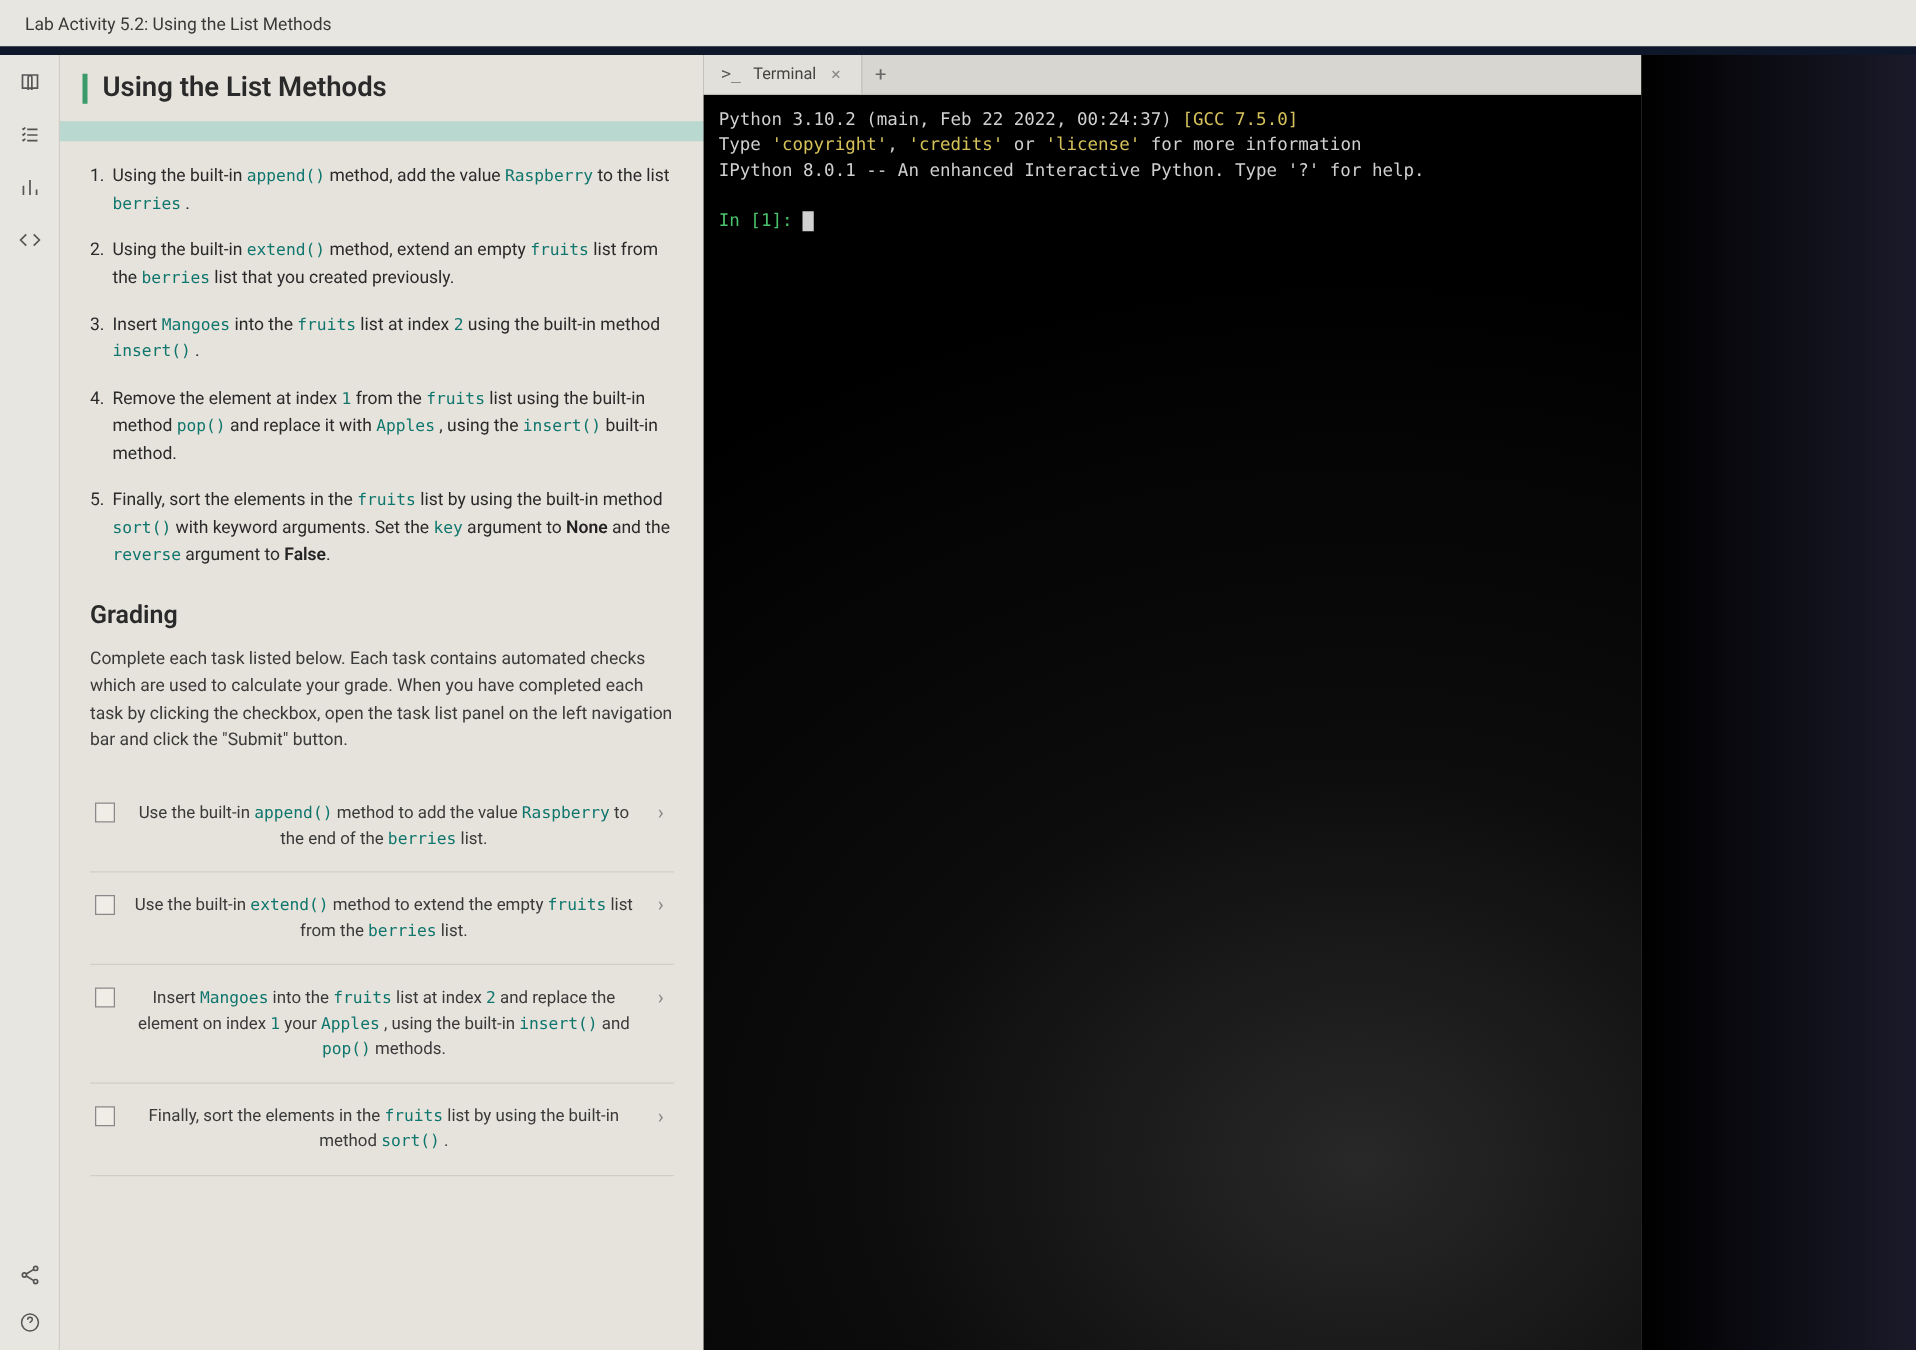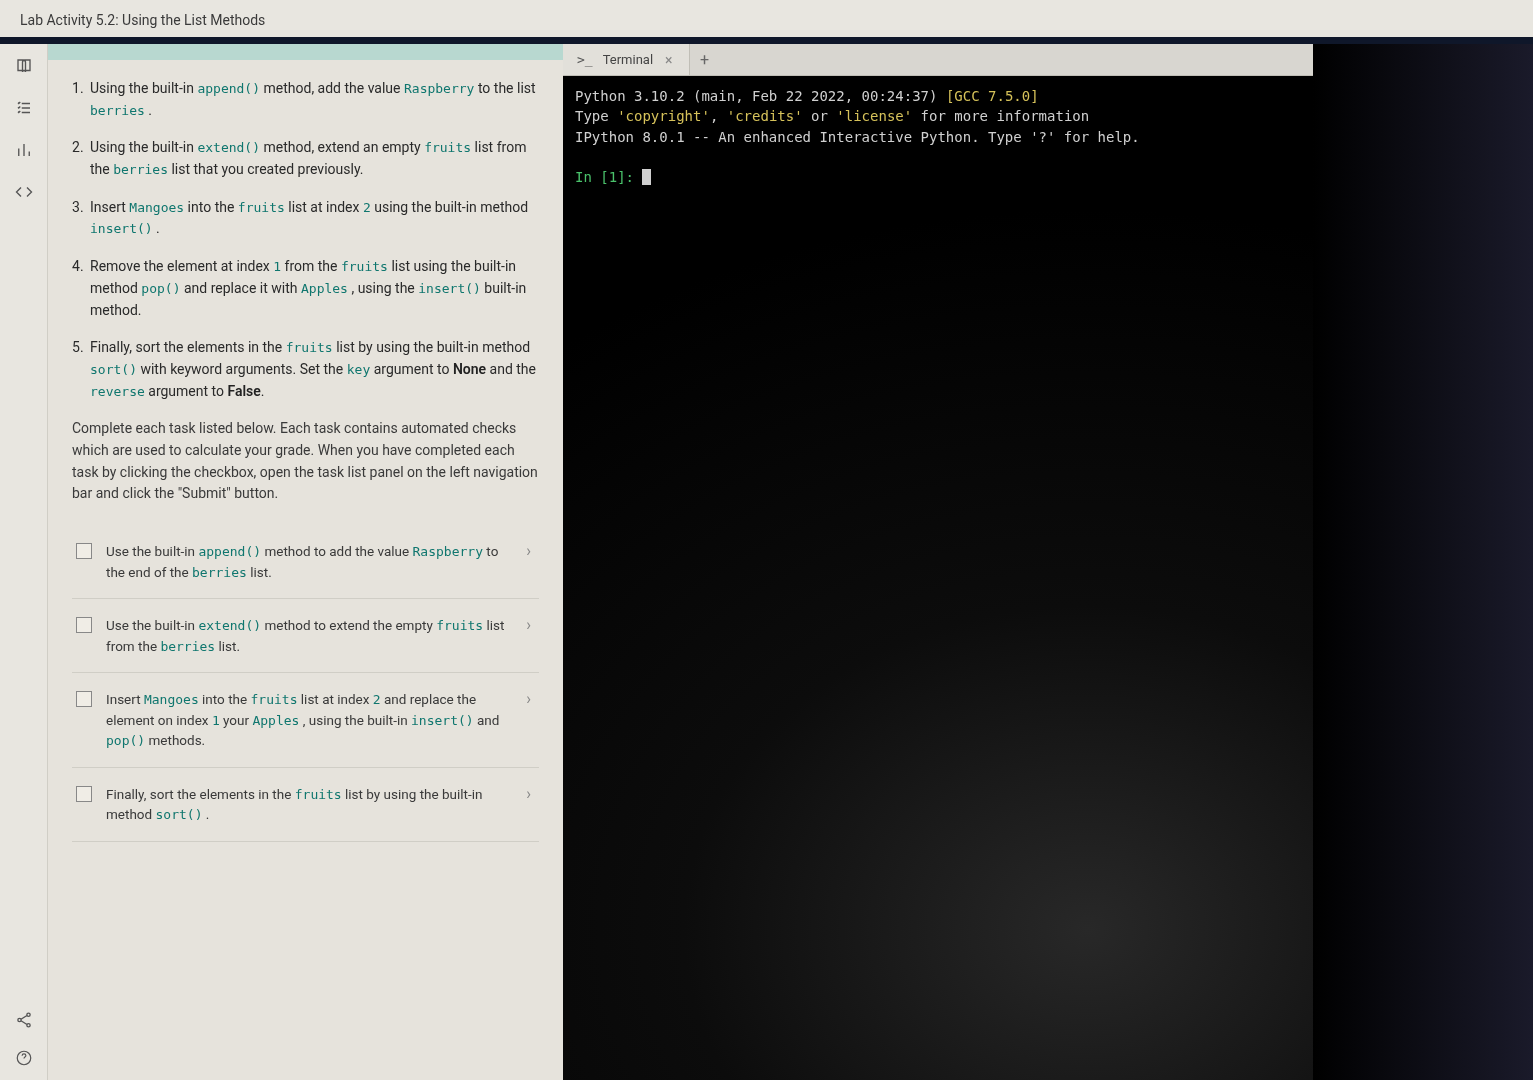--- a/index.html
+++ b/index.html
@@ -127,20 +127,21 @@
   border-top: 1px solid #d0cec6;
   border-bottom: 1px solid #d0cec6;
   color: #2a2a2a;
 }
 .task-row {
   display: flex;
   align-items: flex-start;
   padding: 16px 4px;
   border-bottom: 1px solid #d0cec6;
   gap: 14px;
+  text-align: center;
 }
 .task-check {
   width: 16px;
   height: 16px;
   border: 1.5px solid #888;
   background: #f0ede6;
   flex-shrink: 0;
   margin-top: 2px;
   cursor: pointer;
 }
@@ -251,20 +252,24 @@
       <div class="side-icon">
         <svg viewBox="0 0 24 24" fill="none" stroke="currentColor" stroke-width="1.6">
             <circle cx="12" cy="12" r="9"></circle>
             <path d="M9.5 9a2.5 2.5 0 015 0c0 1.5-2.5 2-2.5 3.5M12 17h.01"></path>
           </svg>
       </div>
     </div>
   </div>
 
   <div class="left-pane">
+    <div class="pane-header">
+      <div class="accent-bar"></div>
+      <div class="page-title">Using the List Methods</div>
+    </div>
     <div class="teal-strip"></div>
 
     <div class="content-scroll">
       <ol class="inst-list">
         <li>
           <span>Using the built-in </span><code>append()</code><span> method, add the value </span><code>Raspberry</code><span> to the list </span><code>berries</code><span> .</span>
         </li>
         <li>
           <span>Using the built-in </span><code>extend()</code><span> method, extend an empty </span><code>fruits</code><span> list from the </span><code>berries</code><span> list that you created previously.</span>
         </li>
@@ -272,20 +277,21 @@
           <span>Insert </span><code>Mangoes</code><span> into the </span><code>fruits</code><span> list at index </span><code>2</code><span> using the built-in method </span><code>insert()</code><span> .</span>
         </li>
         <li>
           <span>Remove the element at index </span><code>1</code><span> from the </span><code>fruits</code><span> list using the built-in method </span><code>pop()</code><span> and replace it with </span><code>Apples</code><span> , using the </span><code>insert()</code><span> built-in method.</span>
         </li>
         <li>
           <span>Finally, sort the elements in the </span><code>fruits</code><span> list by using the built-in method </span><code>sort()</code><span> with keyword arguments. Set the </span><code>key</code><span> argument to </span><span class="bold">None</span><span> and the </span><code>reverse</code><span> argument to </span><span class="bold">False</span><span>.</span>
         </li>
       </ol>
 
+      <div class="grading-h">Grading</div>
       <div class="grading-p">Complete each task listed below. Each task contains automated checks which are used to calculate your grade. When you have completed each task by clicking the checkbox, open the task list panel on the left navigation bar and click the "Submit" button.</div>
 
 
       <div id="tasks-container">
           <div class="task-row">
             <div class="task-check"></div>
             <div class="task-text"><span>Use the built-in </span><code>append()</code><span> method to add the value </span><code>Raspberry</code><span> to the end of the </span><code>berries</code><span> list.</span></div>
             <div class="task-chev">›</div>
           </div>
           <div class="task-row">

